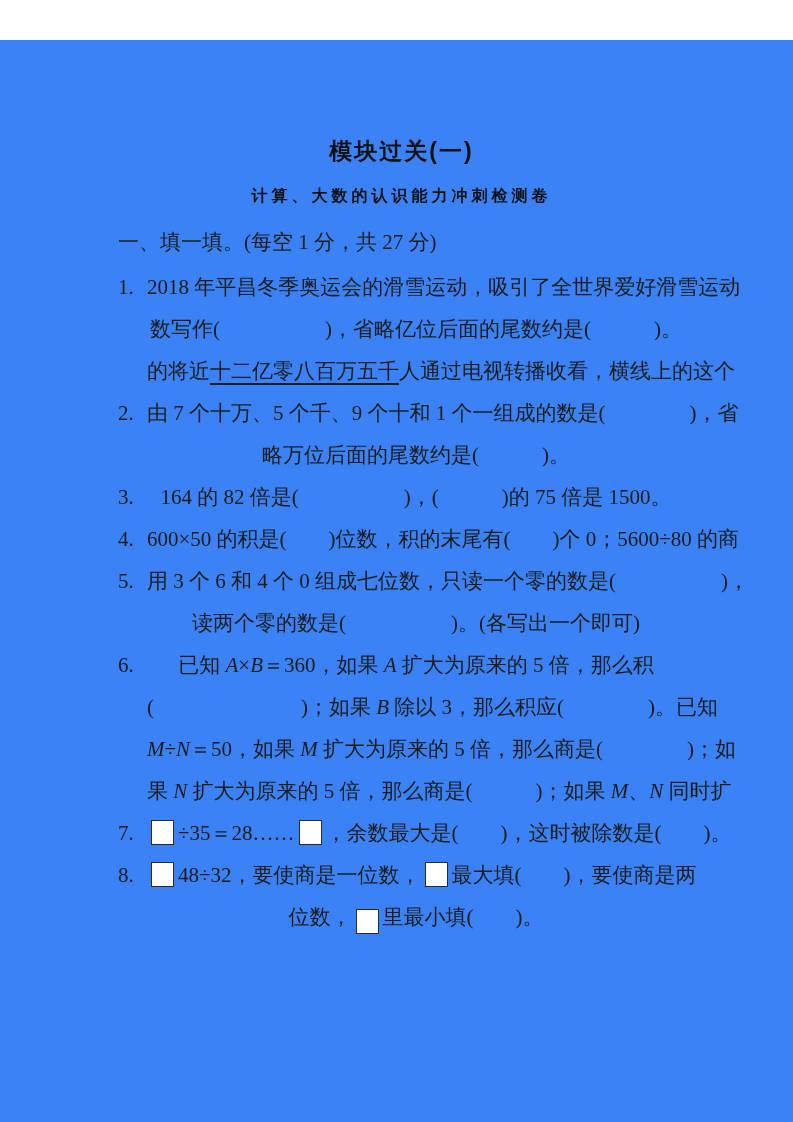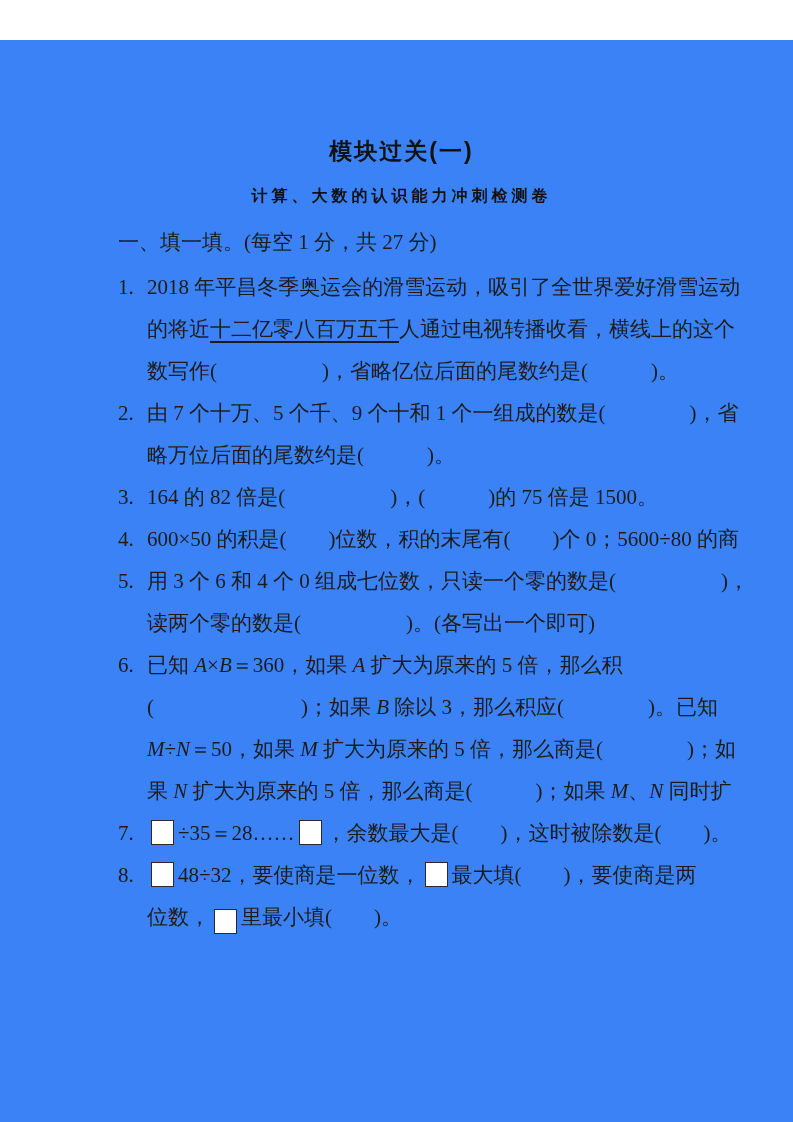--- a/index.html
+++ b/index.html
@@ -18,43 +18,43 @@
   .subtitle{
     margin:0 0 16px 0;text-align:center;
     font-family:"Liberation Sans","DejaVu Sans",sans-serif;
     font-weight:bold;font-size:16px;line-height:24px;letter-spacing:4px;color:#111;
   }
   .section{
     font-size:21px;line-height:36px;margin-bottom:6px;white-space:pre;
   }
   .q{position:relative;padding-left:29px;font-size:21px;}
   .qnum{position:absolute;left:0;top:0;line-height:42px;}
-  .line{line-height:42px;white-space:pre;}
+  .line{line-height:42px;white-space:pre;text-align:center;}
   .u{text-decoration:underline;text-underline-offset:5px;}
   .it{font-style:italic;font-family:"Liberation Serif","DejaVu Serif",serif;}
   .box{
     display:inline-block;width:23px;height:25px;border:1.6px solid #2a2a2a;
     vertical-align:-5px;margin:0 4px;box-sizing:border-box;background:#fff;
   }
   .box.lower{vertical-align:-10px;}
 </style>
 </head>
 <body>
 
 <div class="page">
 
   <h1 class="title">模块过关(一)</h1>
   <h2 class="subtitle">计算、大数的认识能力冲刺检测卷</h2>
   <div class="section">一、填一填。(每空 1 分，共 27 分)</div>
 
   <div class="q">
     <span class="qnum">1.</span>
     <div class="line"><span>2018 年平昌冬季奥运会的滑雪运动，吸引了全世界爱好滑雪运动</span></div>
+    <div class="line"><span>数写作(　　　　　)，省略亿位后面的尾数约是(　　　)。</span></div>
     <div class="line"><span>的将近</span><span class="u">十二亿零八百万五千</span><span>人通过电视转播收看，横线上的这个</span></div>
-    <div class="line"><span>数写作(　　　　　)，省略亿位后面的尾数约是(　　　)。</span></div>
   </div>
 
   <div class="q">
     <span class="qnum">2.</span>
     <div class="line"><span>由 7 个十万、5 个千、9 个十和 1 个一组成的数是(　　　　)，省</span></div>
     <div class="line"><span>略万位后面的尾数约是(　　　)。</span></div>
   </div>
 
   <div class="q">
     <span class="qnum">3.</span>

